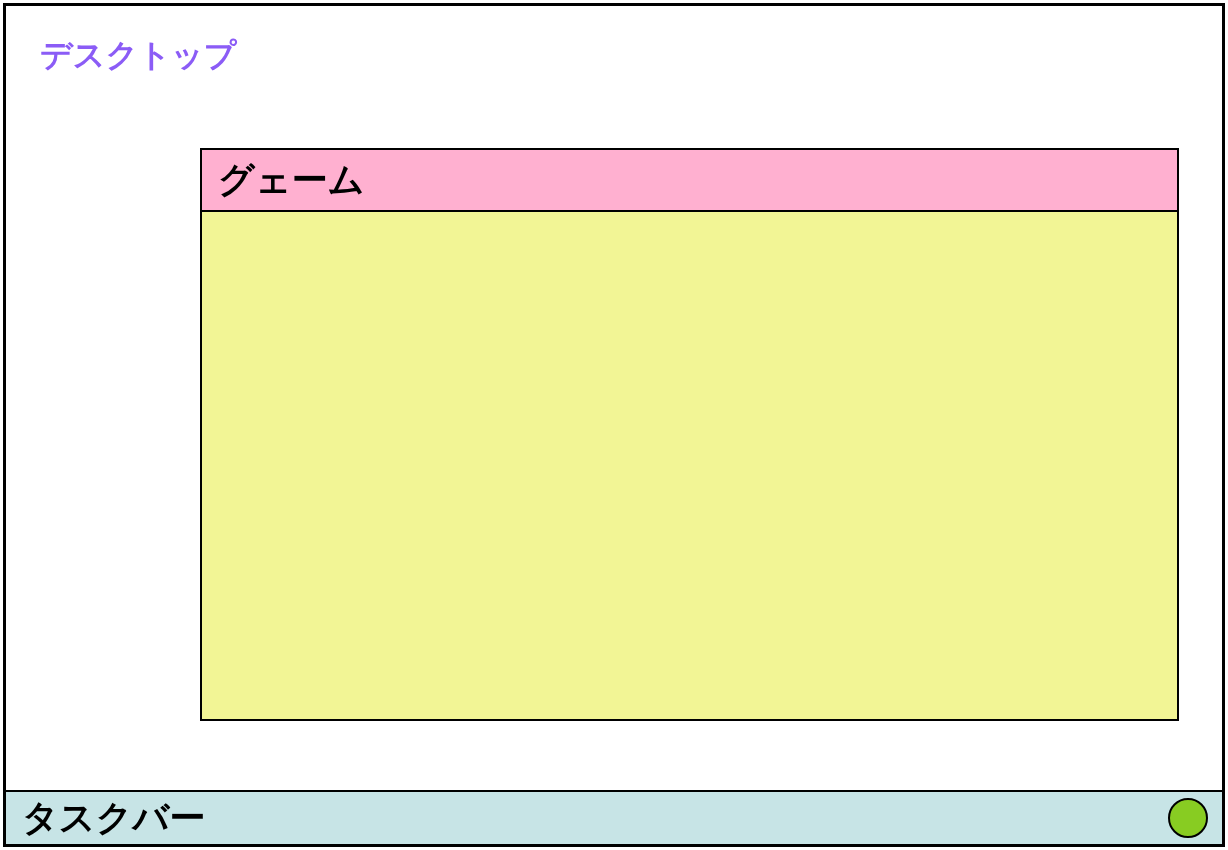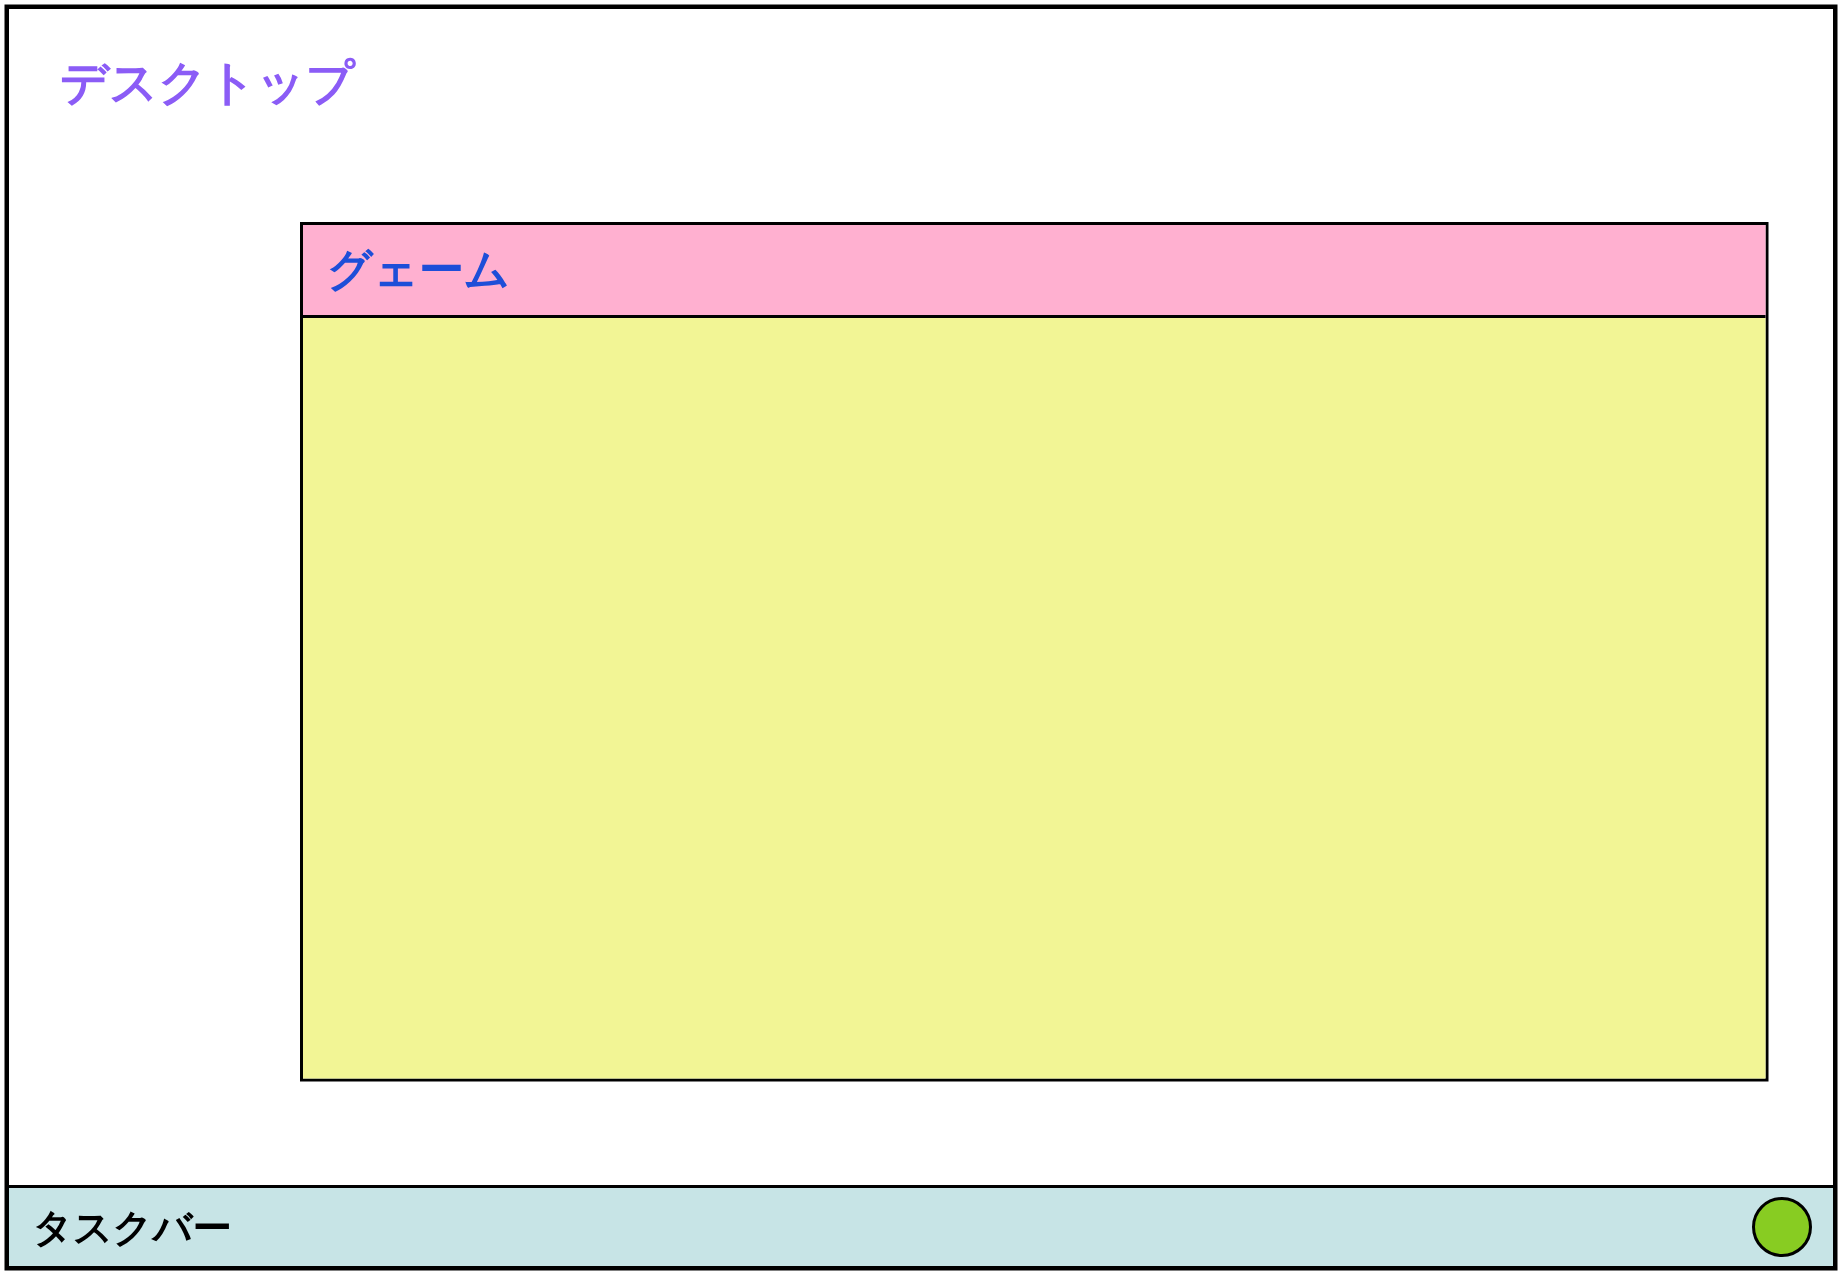--- a/index.html
+++ b/index.html
@@ -49,44 +49,44 @@
     }
     .window-titlebar {
       height: 62px;
       background: #ffb0d0;
       border-bottom: 2px solid #000000;
       display: flex;
       align-items: center;
       padding-left: 16px;
     }
     .window-title {
-      font-size: 30px;
+      font-size: 36px;
       font-weight: bold;
-      color: #1d4ed8;
+      color: #000000;
     }
     .window-content {
       height: calc(100% - 62px);
       background: #f2f595;
     }
     .taskbar {
       position: absolute;
       left: 0;
       right: 0;
       bottom: 0;
       height: 54px;
       background: #c7e4e6;
       border-top: 2px solid #000000;
       display: flex;
       align-items: center;
       justify-content: space-between;
       padding-left: 16px;
       padding-right: 14px;
     }
     .taskbar-label {
-      font-size: 26px;
+      font-size: 36px;
       font-weight: bold;
       color: #000000;
     }
     .status-circle {
       width: 40px;
       height: 40px;
       border-radius: 50%;
       background: #88cc22;
       border: 2px solid #000000;
     }

